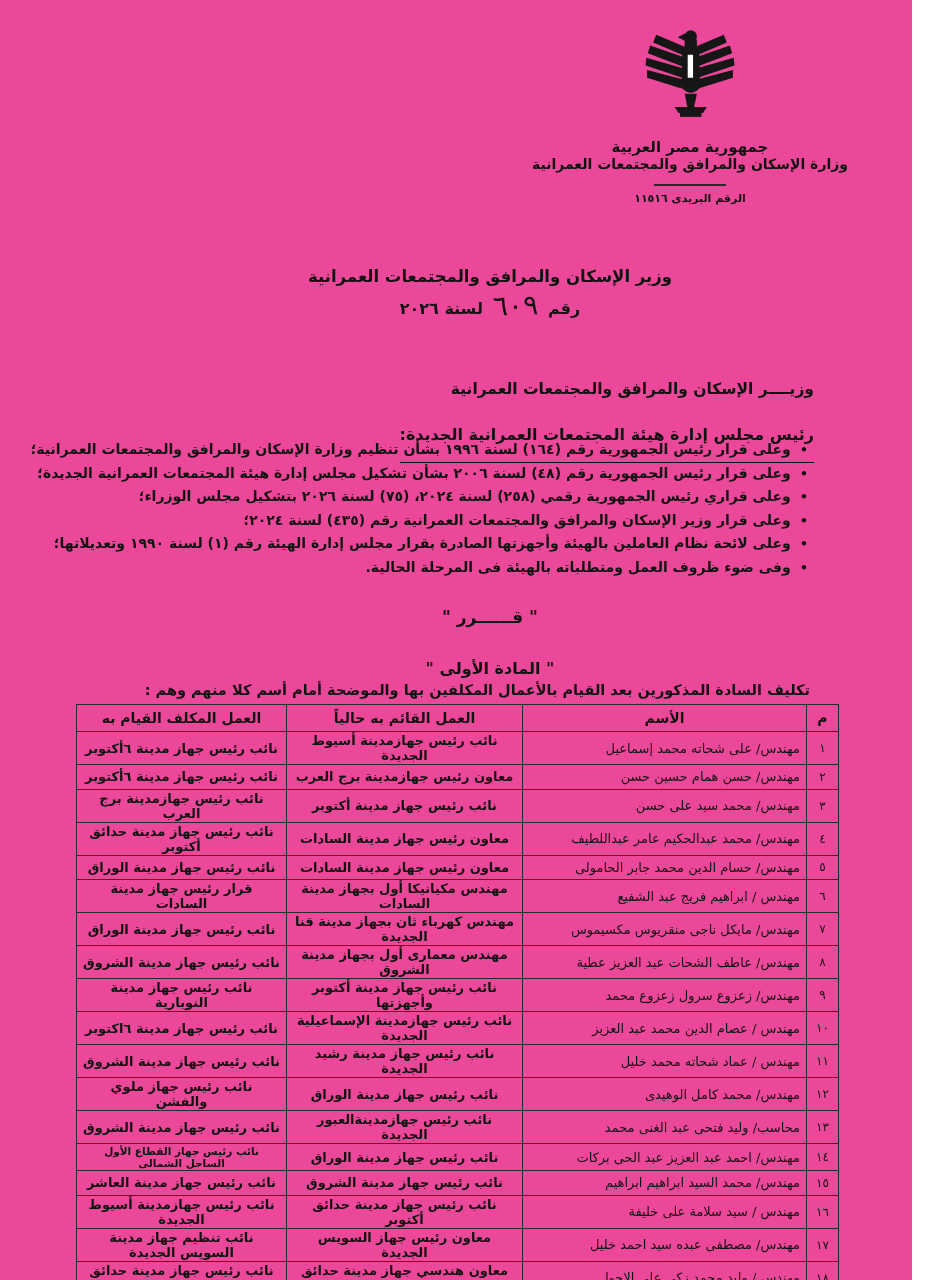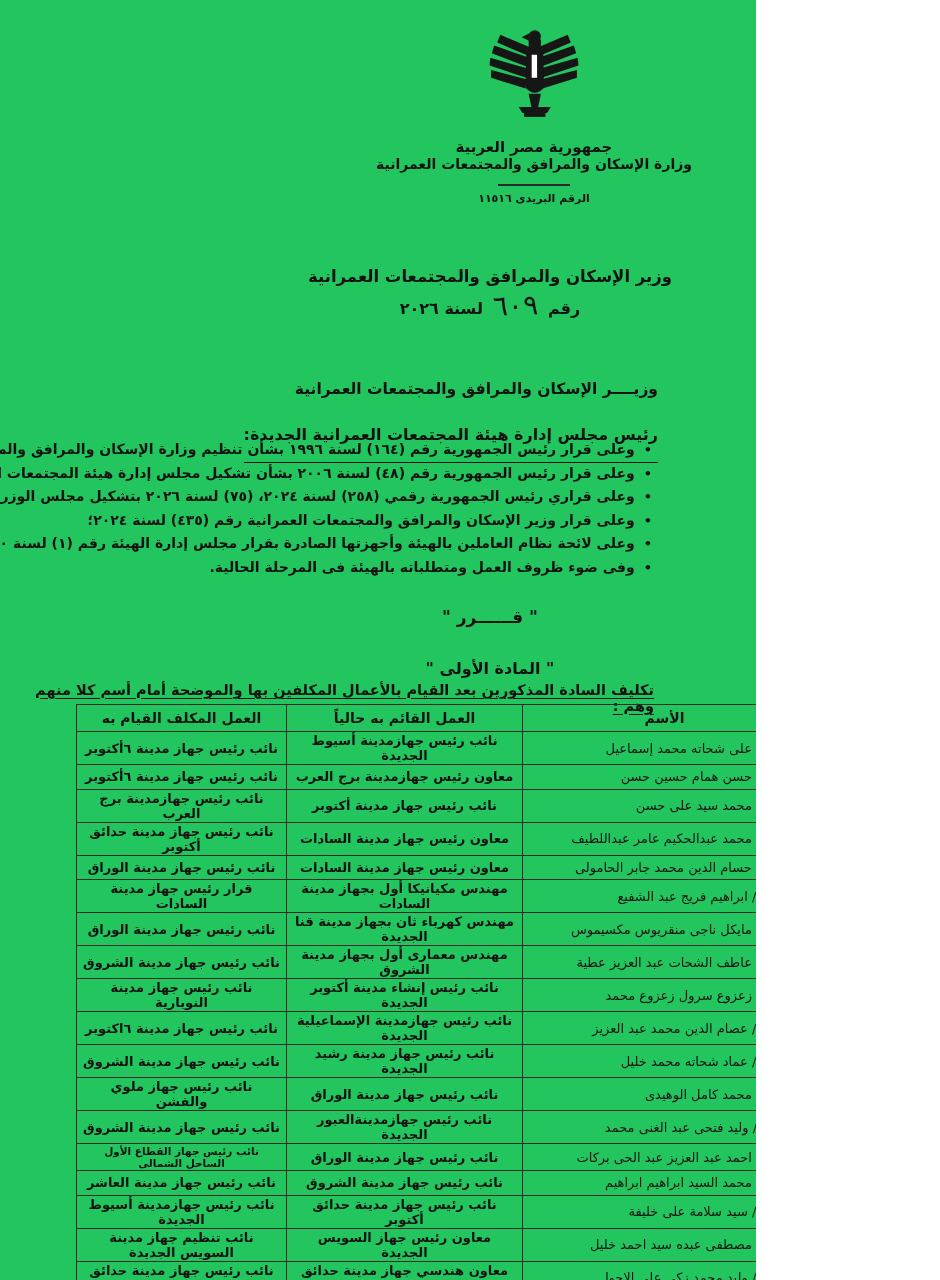--- a/index.html
+++ b/index.html
@@ -1,17 +1,17 @@
 <!DOCTYPE html>
 <html lang="ar"><head>
 <meta charset="utf-8">
 <style>
   html,body{margin:0;padding:0;}
   body{background:#ffffff; font-family:"DejaVu Sans", sans-serif; color:#131313;}
-  .page{position:relative; width:756px; height:1280px; background:#22c55e; overflow:hidden;}
+  .page{position:relative; width:912px; height:1280px; background:#ec4899; overflow:hidden;}
 
   
   .letterhead{position:absolute; top:26px; right:52px; width:340px; text-align:center; direction:rtl;}
   .emblem{display:flex; justify-content:center; margin-bottom:10px;}
   .lh-country{font-size:15px; font-weight:700; letter-spacing:.5px;}
   .lh-ministry{font-size:14px; font-weight:700; white-space:nowrap;}
   .lh-office{font-size:18px; font-weight:700; margin-top:9px; letter-spacing:1px;}
   .lh-rule{width:72px; border-top:2px solid #2a2a2a; margin:12px auto 6px auto;}
   .lh-postal{font-size:11px; font-weight:700;}
 
@@ -28,21 +28,21 @@
   .p-line2{font-size:16px; font-weight:700; margin-top:8px; display:inline-block; border-bottom:1.6px solid #131313; padding-bottom:18px;}
 
   
   .citations{position:absolute; top:438px; right:104px; width:752px; direction:rtl; margin:0; padding:0; list-style:none;}
   .citations li{font-size:14px; font-weight:700; line-height:23.5px; white-space:nowrap;}
   .citations li::before{content:"•"; margin-left:9px; font-size:13px;}
 
   
   .decided{position:absolute; top:607px; left:75px; width:830px; text-align:center; font-size:17px; font-weight:700; direction:rtl; letter-spacing:1px;}
   .article{position:absolute; top:659px; left:75px; width:830px; text-align:center; font-size:16px; font-weight:700; direction:rtl;}
-  .intro{position:absolute; top:682px; right:102px; direction:rtl; font-size:14.5px; font-weight:700; text-decoration:underline; text-underline-offset:3px;}
+  .intro{position:absolute; top:682px; right:102px; direction:rtl; font-size:14.5px; font-weight:700; text-underline-offset:3px;}
 
   
   .assign-table{position:absolute; top:704px; left:76px; width:762px; border-collapse:collapse; direction:rtl; table-layout:fixed;}
   .assign-table th, .assign-table td{border:1.4px solid #2b2b2b; padding:1px 6px; font-weight:700; text-align:center; height:21.5px; overflow:hidden;}
   .assign-table th{font-size:14px; height:24px;}
   .assign-table td{font-size:13px;}
   col.c-num{width:32px;}
   col.c-name{width:284px;}
   col.c-cur{width:236px;}
   col.c-new{width:210px;}
@@ -179,21 +179,21 @@
         </tr>
         <tr>
           <td>٨</td>
           <td>مهندس/ عاطف الشحات عبد العزيز عطية</td>
           <td>مهندس معمارى أول بجهاز مدينة الشروق</td>
           <td>نائب رئيس جهاز مدينة الشروق</td>
         </tr>
         <tr>
           <td>٩</td>
           <td>مهندس/ زعزوع سرول زعزوع محمد</td>
-          <td>نائب رئيس إنشاء مدينة أكتوبر الجديدة</td>
+          <td>نائب رئيس جهاز مدينة أكتوبر وأجهزتها</td>
           <td>نائب رئيس جهاز مدينة النوبارية</td>
         </tr>
         <tr>
           <td>١٠</td>
           <td>مهندس / عصام الدين محمد عبد العزيز</td>
           <td>نائب رئيس جهازمدينة الإسماعيلية الجديدة</td>
           <td>نائب رئيس جهاز مدينة ٦اكتوبر</td>
         </tr>
         <tr>
           <td>١١</td>

